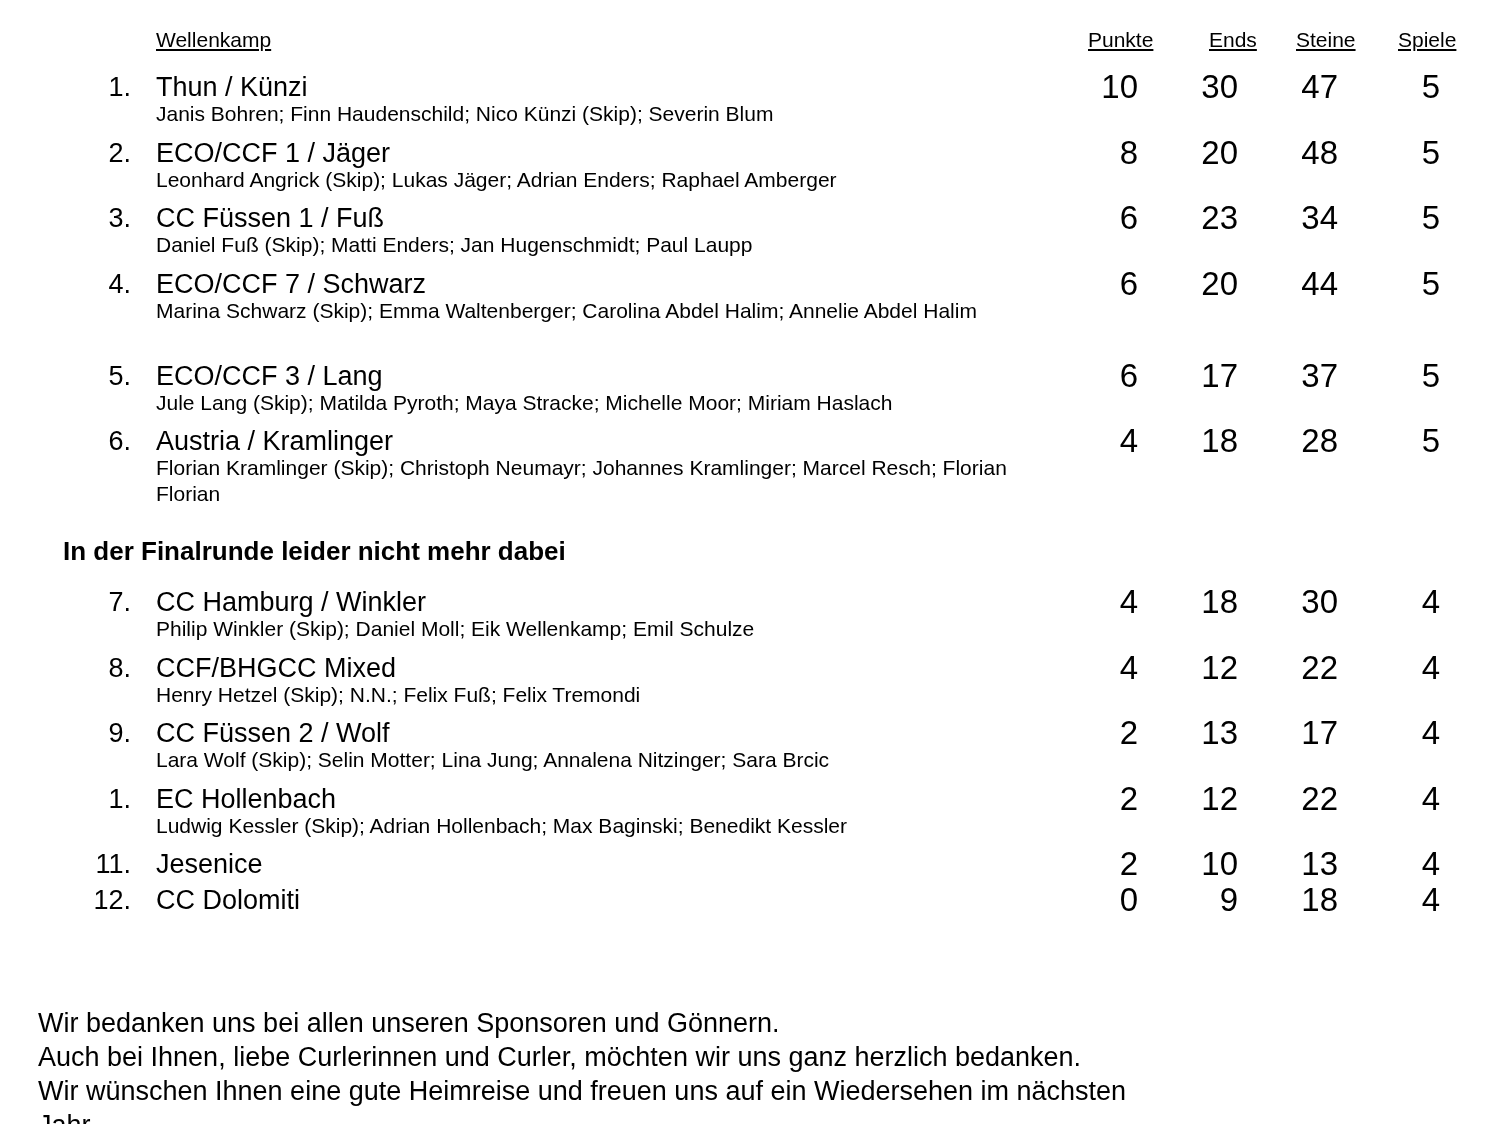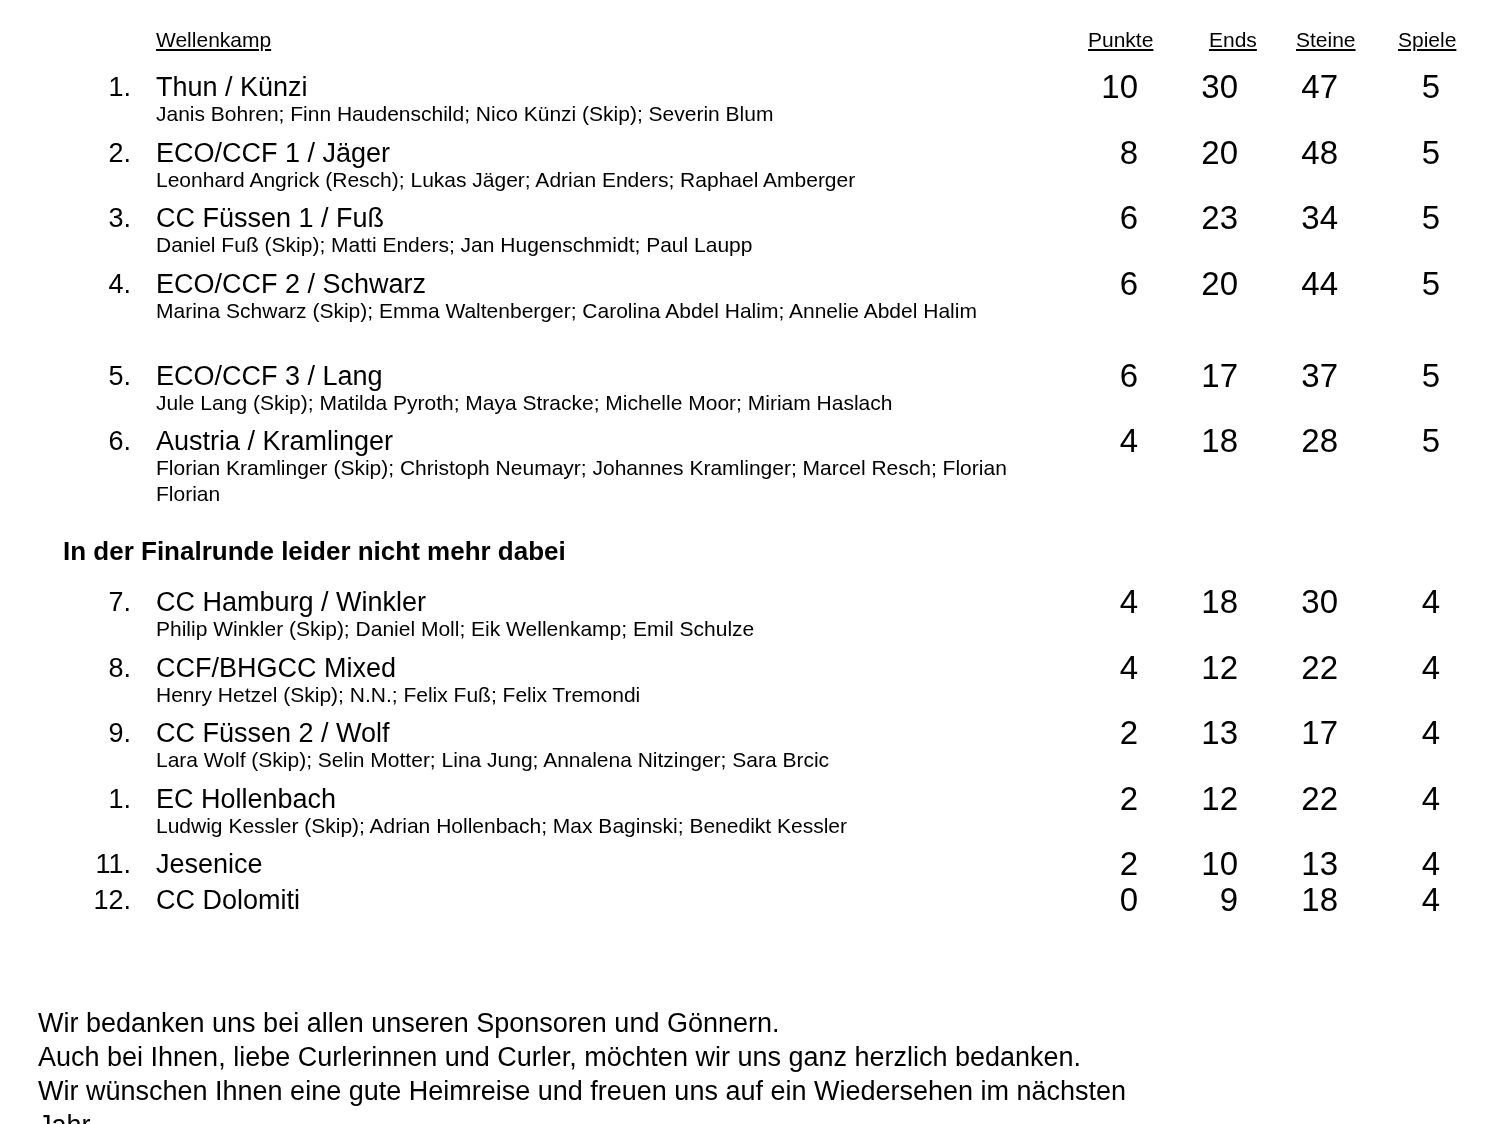--- a/index.html
+++ b/index.html
@@ -100,38 +100,38 @@
     <div class="team">Thun / Künzi</div>
     <div class="players">Janis Bohren; Finn Haudenschild; Nico Künzi (Skip); Severin Blum</div>
     <div class="stat s-punkte">10</div>
     <div class="stat s-ends">30</div>
     <div class="stat s-steine">47</div>
     <div class="stat s-spiele">5</div>
   </div>
   <div class="row" style="top:137px">
     <div class="rank">2.</div>
     <div class="team">ECO/CCF 1 / Jäger</div>
-    <div class="players">Leonhard Angrick (Resch); Lukas Jäger; Adrian Enders; Raphael Amberger</div>
+    <div class="players">Leonhard Angrick (Skip); Lukas Jäger; Adrian Enders; Raphael Amberger</div>
     <div class="stat s-punkte">8</div>
     <div class="stat s-ends">20</div>
     <div class="stat s-steine">48</div>
     <div class="stat s-spiele">5</div>
   </div>
   <div class="row" style="top:202px">
     <div class="rank">3.</div>
     <div class="team">CC Füssen 1 / Fuß</div>
     <div class="players">Daniel Fuß (Skip); Matti Enders; Jan Hugenschmidt; Paul Laupp</div>
     <div class="stat s-punkte">6</div>
     <div class="stat s-ends">23</div>
     <div class="stat s-steine">34</div>
     <div class="stat s-spiele">5</div>
   </div>
   <div class="row" style="top:268px">
     <div class="rank">4.</div>
-    <div class="team">ECO/CCF 2 / Schwarz</div>
+    <div class="team">ECO/CCF 7 / Schwarz</div>
     <div class="players">Marina Schwarz (Skip); Emma Waltenberger; Carolina Abdel Halim; Annelie Abdel Halim</div>
     <div class="stat s-punkte">6</div>
     <div class="stat s-ends">20</div>
     <div class="stat s-steine">44</div>
     <div class="stat s-spiele">5</div>
   </div>
   <div class="row" style="top:360px">
     <div class="rank">5.</div>
     <div class="team">ECO/CCF 3 / Lang</div>
     <div class="players">Jule Lang (Skip); Matilda Pyroth; Maya Stracke; Michelle Moor; Miriam Haslach</div>

